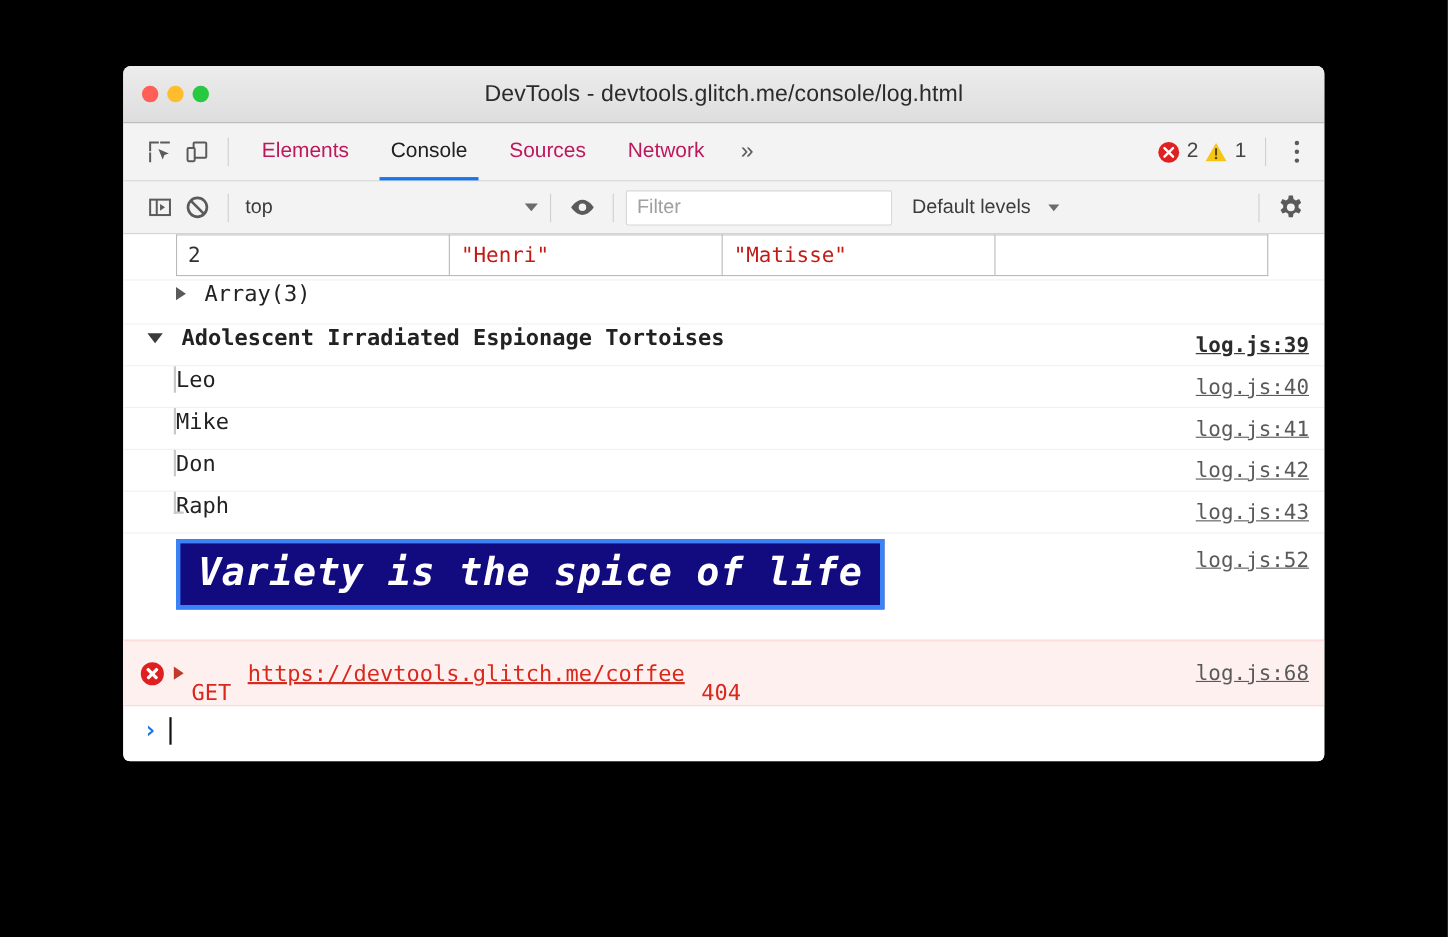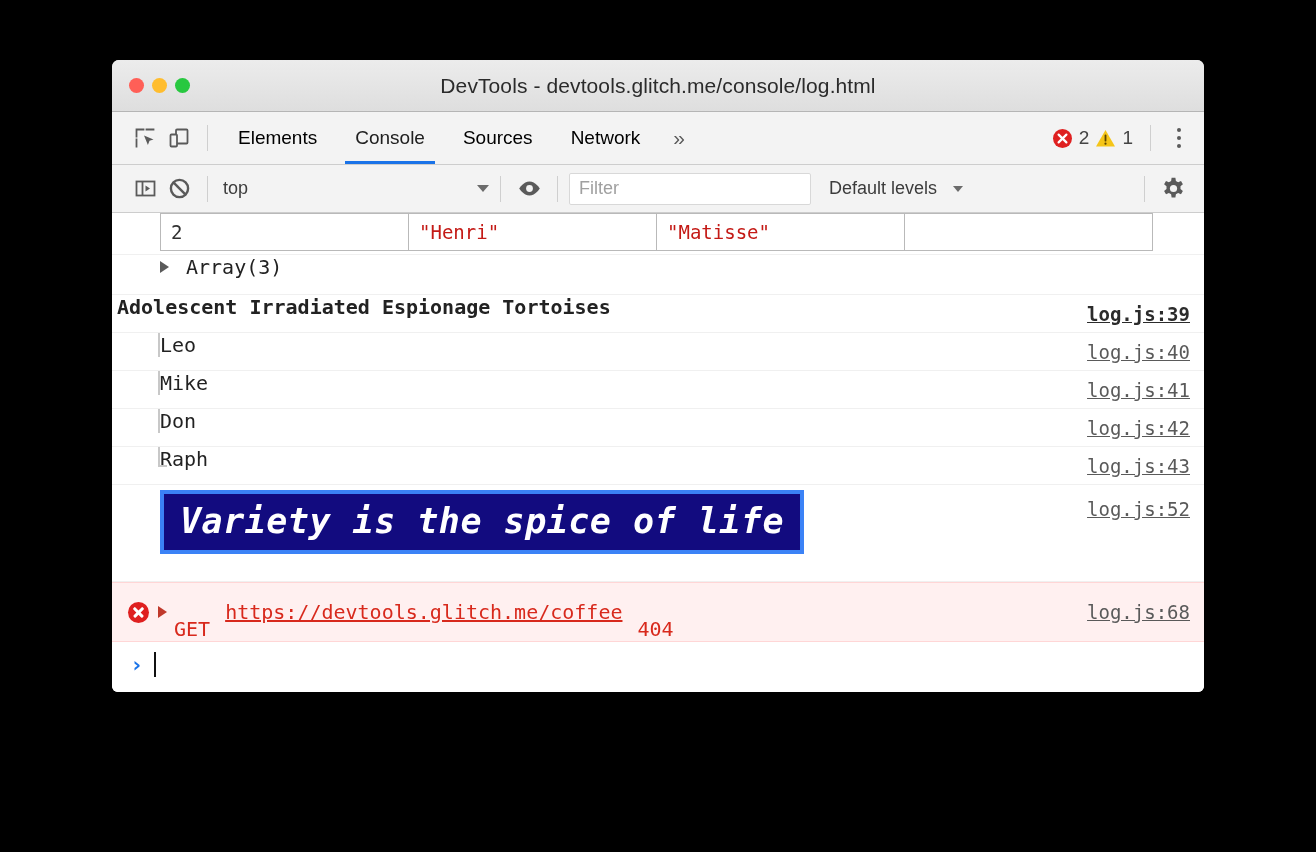--- a/index.html
+++ b/index.html
@@ -48,21 +48,21 @@
   .icon-btn {
     width:34px; height:34px;
     display:flex; align-items:center; justify-content:center;
     cursor:pointer;
   }
   .vsep { width:1px; height:26px; background:#cfcfcf; margin:0 11px; }
   .tabs { display:flex; align-items:center; height:100%; }
   .tab {
     position:relative; height:100%;
     display:flex; align-items:center; padding:0 19px;
-    font-size:19px; color:#000000; cursor:pointer; white-space:nowrap;
+    font-size:19px; color:#be185d; cursor:pointer; white-space:nowrap;
   }
   .tab.active { color:#202020; }
   .tab.active::after {
     content:""; position:absolute; left:9px; right:9px; bottom:0;
     height:3px; background:#1a73e8;
   }
   .tab.more { padding:0 14px; font-size:21px; color:#5a5a5a; }
   .spacer { flex:1; }
   .counts { display:flex; align-items:center; gap:6px; font-size:19px; color:#444; }
   .counts .grp { display:flex; align-items:center; gap:6px; }
@@ -143,21 +143,21 @@
     margin-right:9px; cursor:pointer;
   }
   .arrow.down {
     border-left:7px solid transparent; border-right:7px solid transparent;
     border-top:9px solid #3b3b3b; border-bottom:0;
   }
   .txt { font-size:20px; color:#222; font-family:"DejaVu Sans Mono", monospace; }
   .txt.bold { font-weight:bold; }
 
   
-  .grouprow { }
+  .grouprow { padding-left:48px; }
   .groupitem { padding-left:48px; position:relative; }
   .guide {
     position:absolute; left:46px; top:0; bottom:0;
     width:2px; background:#c8c8c8;
   }
   .guide.last { bottom:4px; }
   .guide.last::after {
     content:""; position:absolute; left:0; bottom:0;
     width:9px; height:2px; background:#c8c8c8;
   }

